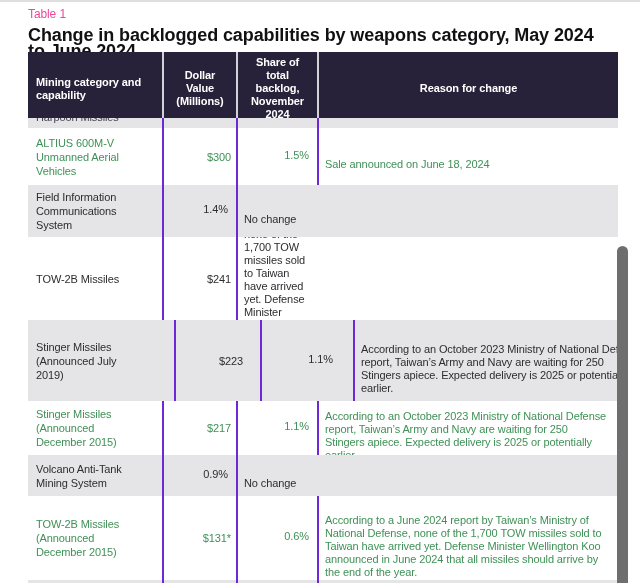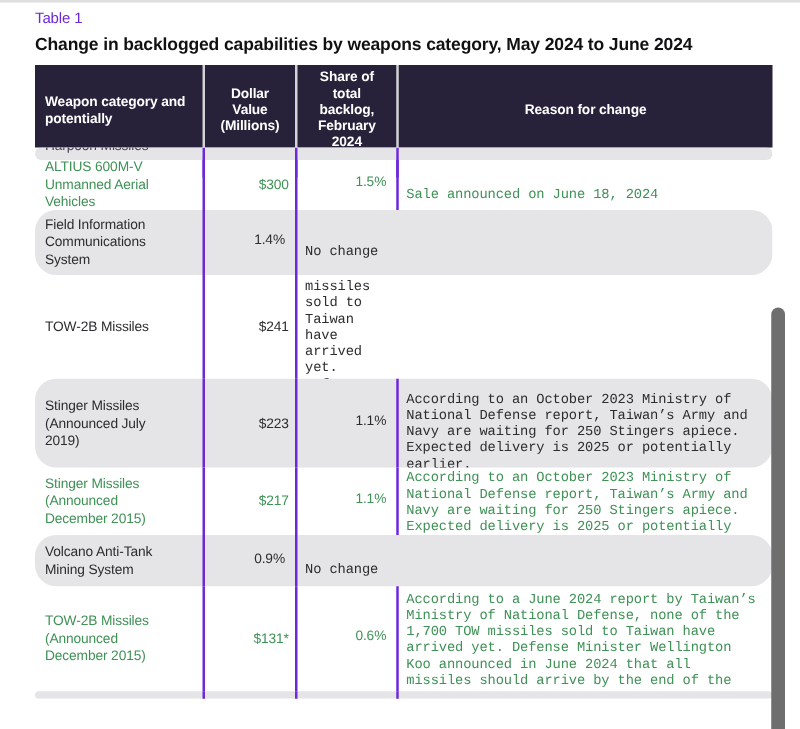--- a/index.html
+++ b/index.html
@@ -1,51 +1,51 @@
 <!DOCTYPE html>
 <html><head>
 <meta charset="utf-8">
 <style>
   * { margin:0; padding:0; box-sizing:border-box; }
   html,body { width:640px; height:583px; background:#ffffff; overflow:hidden;
     font-family:"Liberation Sans", sans-serif; color:#2d2d30; }
   .top-strip { position:absolute; top:0; left:0; width:640px; height:2px; background:#dedede; }
   .titles { position:absolute; left:28px; top:6px; width:584px; }
-  .table-label { font-size:12px; line-height:16px; color:#6d28d9; letter-spacing:-0.1px; }
-  .table-title { margin-top:5px; font-size:14px; font-weight:bold; line-height:16px;
+  .table-label { font-size:12px; line-height:16px; color:#ec4899; letter-spacing:-0.1px; }
+  .table-title { margin-top:5px; font-size:18px; font-weight:bold; line-height:16px;
     color:#111113; letter-spacing:-0.1px; }
 
   .tbl { position:absolute; left:28px; top:52px; width:590px; }
   .grid-row { display:grid; grid-template-columns:134px 74px 81px 301px; width:590px; }
 
   
   .thead { background:#272239; height:66px; }
   .hc { display:flex; align-items:center; color:#ffffff; font-weight:bold;
     font-size:11px; line-height:13px; letter-spacing:-0.1px; }
   .hc + .hc { border-left:2px solid rgba(255,255,255,0.8); }
   .hc-name { padding:4px 10px 4px 8px; justify-content:flex-start; text-align:left; }
   .hc-center { justify-content:center; text-align:center; padding:4px 6px; }
 
   
   .tbody { width:590px; overflow:hidden; }
   .row { font-size:11px; letter-spacing:-0.1px; }
-  .row.alt { background:#e5e4e6;border-radius:17px; }
+  .row.alt { background:#e5e4e6; }
   .row.green { color:#3f9156; }
   .cell { display:flex; align-items:center; overflow:hidden; }
   .cell + .cell { border-left:2px solid #6d28d9; }
   .c-name { padding:4px 16px 4px 8px; line-height:14px; justify-content:flex-start; }
   .c-value { padding:2px 5px 2px 2px; justify-content:flex-end; text-align:right; }
   .c-share { padding:2px 8px 6px 2px; justify-content:flex-end; text-align:right; }
-  .c-reason { padding:20px 8px 4px 6px; line-height:13px; justify-content:flex-start;font-family:Liberation Mono, monospace; }
+  .c-reason { padding:20px 8px 4px 6px; line-height:13px; justify-content:flex-start; }
 
   .tbody .row:nth-child(1) { height:10px; }
-  .tbody .row:nth-child(2) { height:40px; }
+  .tbody .row:nth-child(2) { height:57px; }
   .tbody .row:nth-child(3) { height:52px; }
   .tbody .row:nth-child(4) { height:83px; }
-  .tbody .row:nth-child(5) { height:71px; }
+  .tbody .row:nth-child(5) { height:81px;gap:12px; }
   .tbody .row:nth-child(6) { height:54px; }
   .tbody .row:nth-child(7) { height:41px; }
   .tbody .row:nth-child(8) { height:84px; }
   .tbody .row:nth-child(9) { height:6px; }
 
   
   .row-partial .c-name { align-items:flex-start; padding-top:0; }
   .row-partial .c-name span { display:block; line-height:14px; margin-top:-8px; color:#45434f; }
 
   
@@ -58,23 +58,23 @@
 <div class="top-strip"></div>
 
 <div class="titles">
   <div class="table-label">Table 1</div>
   <div class="table-title">Change in backlogged capabilities by weapons category, May 2024 to June 2024</div>
 </div>
 
 <div class="tbl">
 
   <div class="thead grid-row">
-    <div class="hc hc-name">Weapon category and potentially</div>
+    <div class="hc hc-name">Mining category and capability</div>
     <div class="hc hc-center">Dollar Value (Millions)</div>
-    <div class="hc hc-center">Share of total backlog, February 2024</div>
+    <div class="hc hc-center">Share of total backlog, November 2024</div>
     <div class="hc hc-center">Reason for change</div>
   </div>
 
   <div class="tbody">
 
     <div class="row alt grid-row row-partial">
       <div class="cell c-name">
           <span>Harpoon Missiles</span>
         </div>
       <div class="cell c-value"></div>

